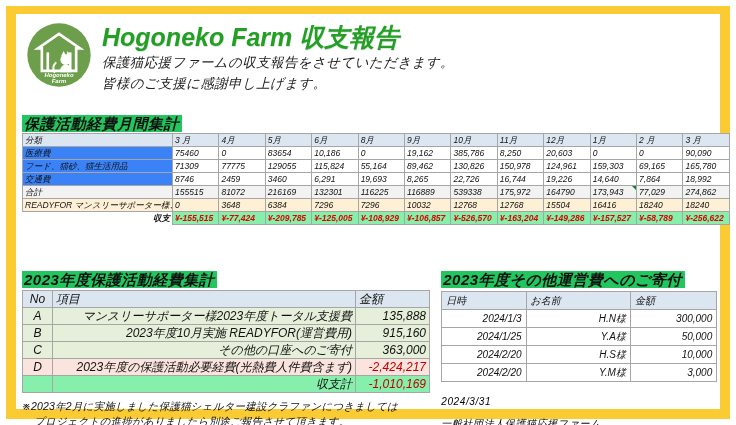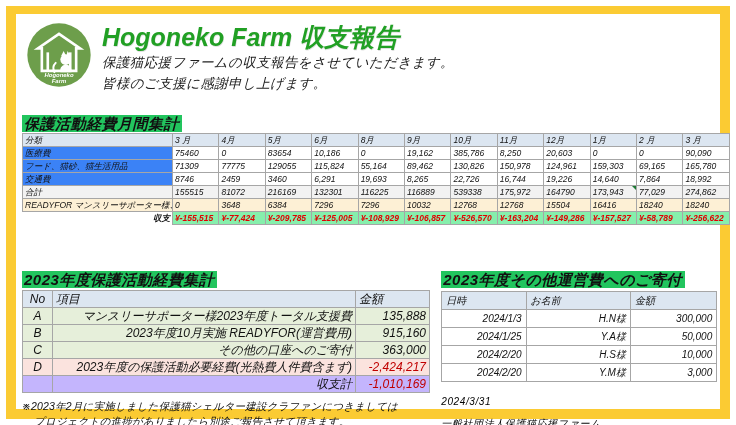--- a/index.html
+++ b/index.html
@@ -144,21 +144,21 @@
   #t2 td { height: 17px; line-height: 16px; padding: 0 3px; }
   #t2 thead td { background: #dce6f1; text-align: center; }
   #t2 thead td.item { text-align: left; }
   #t2 thead td.amt { text-align: left; }
   #t2 td.no { width: 30px; text-align: center; }
   #t2 td.item { text-align: right; }
   #t2 td.amt { width: 74px; text-align: right; }
   #t2 tr.g td { background: #e6efda; }
   #t2 tr.p td { background: #fbe3de; color: #c00000; }
   #t2 tr.p td.no, #t2 tr.p td.item { color: #111; }
-  #t2 tr.sum td { background: #c4b5fd; }
+  #t2 tr.sum td { background: #86efac; }
   #t2 tr.sum td.lab { text-align: right; }
   #t2 tr.sum td.amt { color: #c00000; }
 
   .note {
     margin-top: 6px;
     font-size: 10.5px;
     line-height: 15px;
     color: #111;
     letter-spacing: 0.2px;
   }

